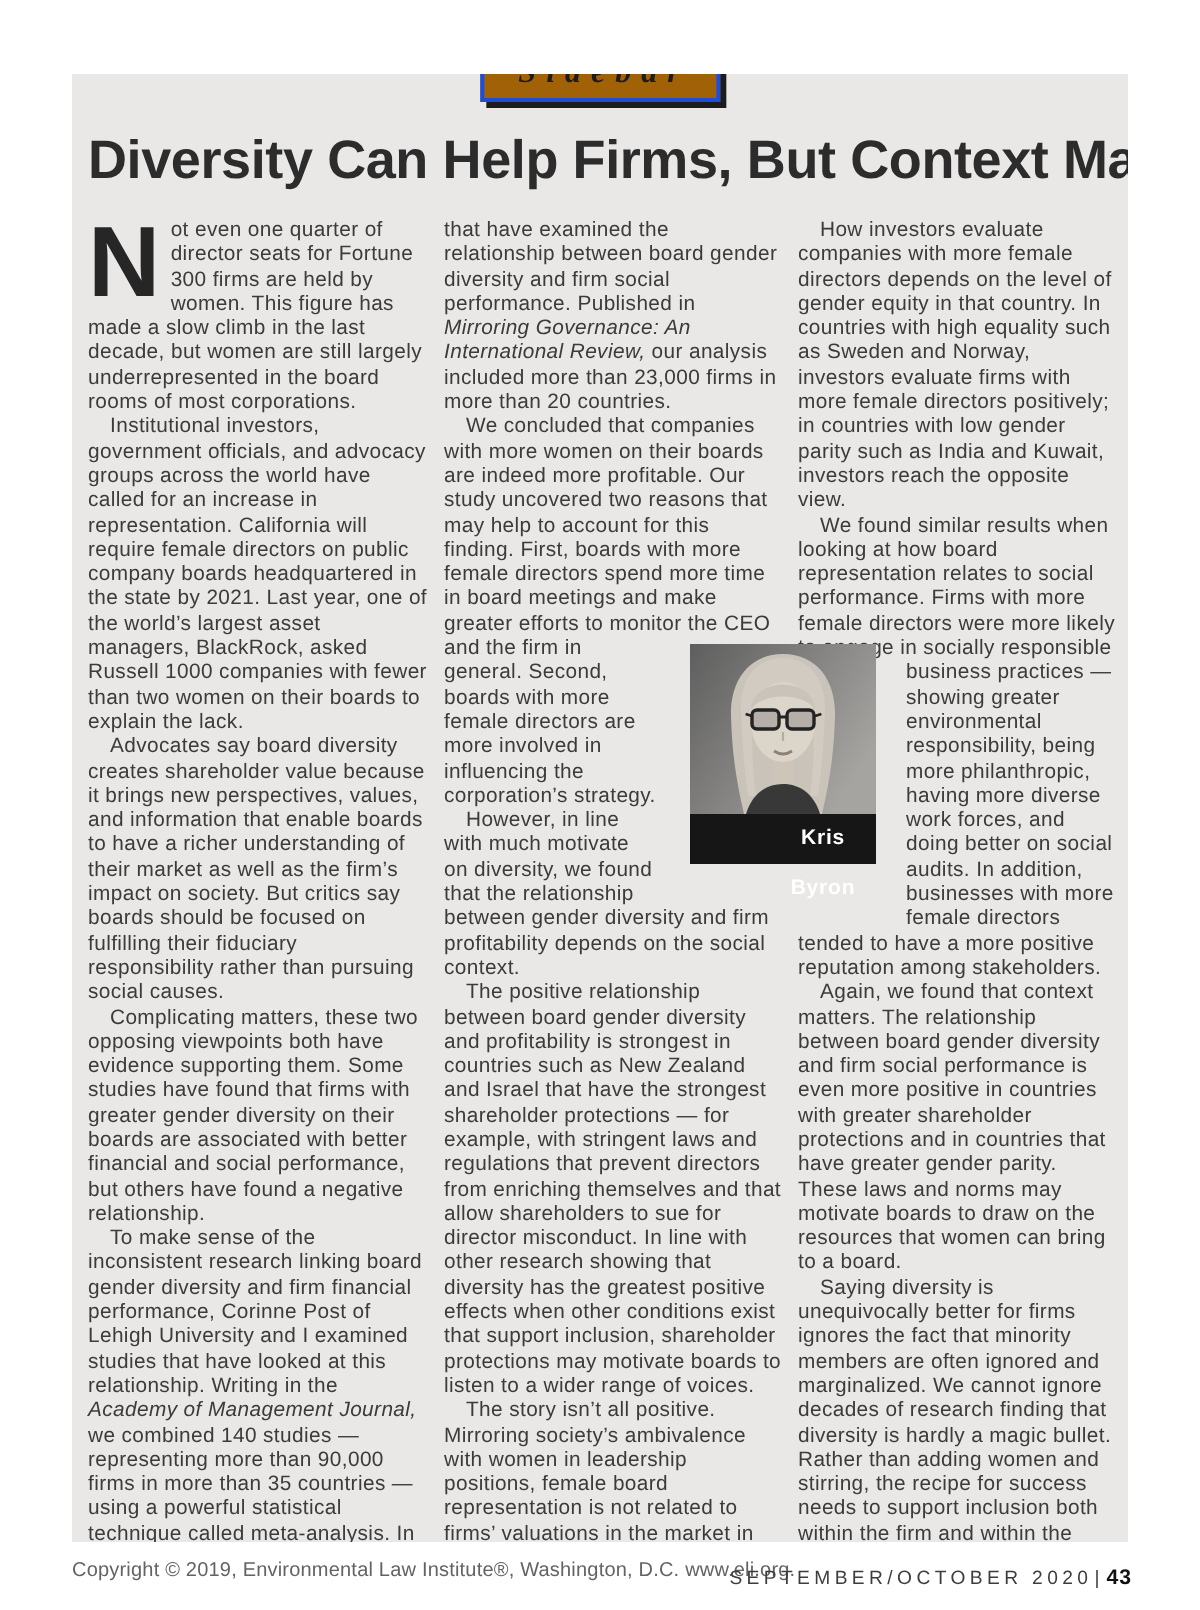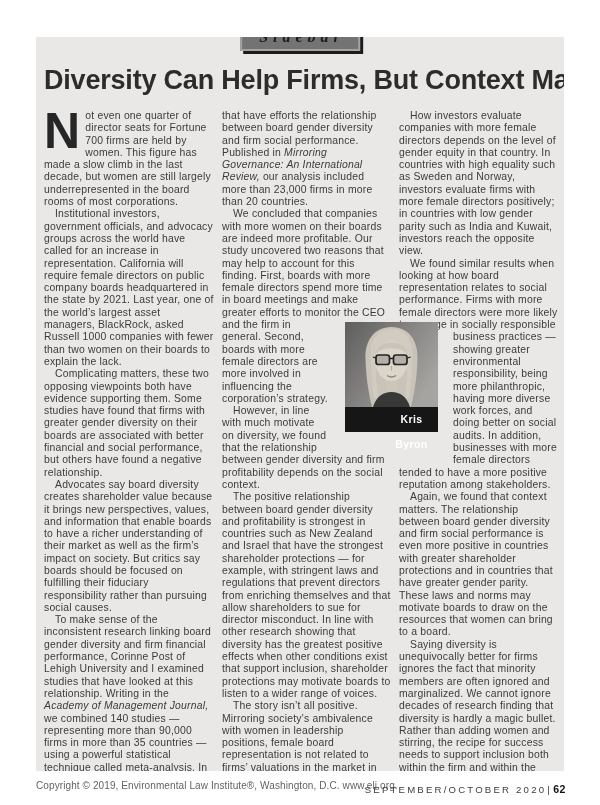--- a/index.html
+++ b/index.html
@@ -1,21 +1,21 @@
 <!DOCTYPE html>
 <html><head>
 <meta charset="utf-8">
 <style>
   html,body{margin:0;padding:0;}
   body{width:600px;height:805px;background:#ffffff;font-family:"Liberation Sans",sans-serif;position:relative;overflow:hidden;}
   .page{position:relative;width:600px;height:805px;background:#ffffff;}
 
   .article{position:absolute;left:36px;top:37px;width:528px;height:734px;background:#e9e8e6;overflow:hidden;}
 
-  .kicker{position:absolute;top:-13px;left:50%;transform:translateX(-50%);background:#737373;border:2px solid #a3a3a3;box-shadow:3px 3px 0 #1c1c1c;padding:2px 13px 3px 17px;font-family:"Liberation Serif",serif;font-style:italic;font-weight:bold;font-size:16px;letter-spacing:5px;color:#1c1c1c;white-space:nowrap;z-index:3;}
+  .kicker{position:absolute;top:-13px;left:50%;transform:translateX(-50%);background:#a16207;border:2px solid #1d4ed8;box-shadow:3px 3px 0 #1c1c1c;padding:2px 13px 3px 17px;font-family:"Liberation Serif",serif;font-style:italic;font-weight:bold;font-size:16px;letter-spacing:5px;color:#1c1c1c;white-space:nowrap;z-index:3;}
 
   .title{margin:28px 8px 14px;text-align:center;font-size:27px;font-weight:bold;color:#2c2c2c;letter-spacing:-0.2px;white-space:nowrap;font-family:"Liberation Sans",sans-serif;}
 
   .cols{display:flex;justify-content:space-between;padding:0 5px 0 8px;}
   .col{font-size:10.4px;line-height:12.3px;color:#3b3b3b;letter-spacing:0.2px;text-align:left;}
   .col1{width:170px;}
   .col2{width:169px;}
   .col3{width:160px;}
   .col p{margin:0;}
   p.ind{text-indent:11px;}
@@ -44,29 +44,29 @@
 
     <div class="kicker">
       <span>Sidebar</span>
     </div>
 
     <h1 class="title">Diversity Can Help Firms, But Context Matters</h1>
 
     <div class="cols">
 
       <div class="col col1">
-        <p><span class="dropcap">N</span><span>ot even one quarter of director seats for Fortune 700 firms are held by women. This figure has made a slow climb in the last decade, but women are still largely underrepresented in the board rooms of most corporations.</span></p>
+        <p><span class="dropcap">N</span><span>ot even one quarter of director seats for Fortune 300 firms are held by women. This figure has made a slow climb in the last decade, but women are still largely underrepresented in the board rooms of most corporations.</span></p>
         <p class="ind"><span>Institutional investors, government officials, and advocacy groups across the world have called for an increase in representation. California will require female directors on public company boards headquartered in the state by 2021. Last year, one of the world’s largest asset managers, BlackRock, asked Russell 1000 companies with fewer than two women on their boards to explain the lack.</span></p>
+        <p class="ind"><span>Advocates say board diversity creates shareholder value because it brings new perspectives, values, and information that enable boards to have a richer understanding of their market as well as the firm’s impact on society. But critics say boards should be focused on fulfilling their fiduciary responsibility rather than pursuing social causes.</span></p>
         <p class="ind"><span>Complicating matters, these two opposing viewpoints both have evidence supporting them. Some studies have found that firms with greater gender diversity on their boards are associated with better financial and social performance, but others have found a negative relationship.</span></p>
-        <p class="ind"><span>Advocates say board diversity creates shareholder value because it brings new perspectives, values, and information that enable boards to have a richer understanding of their market as well as the firm’s impact on society. But critics say boards should be focused on fulfilling their fiduciary responsibility rather than pursuing social causes.</span></p>
         <p class="ind"><span>To make sense of the inconsistent research linking board gender diversity and firm financial performance, Corinne Post of Lehigh University and I examined studies that have looked at this relationship. Writing in the </span><em>Academy of Management Journal,</em><span> we combined 140 studies — representing more than 90,000 firms in more than 35 countries — using a powerful statistical technique called meta-analysis. In a separate meta-analysis, we combined all of the relevant studies</span></p>
       </div>
 
       <div class="col col2">
-        <p><span>that have efforts the relationship between board gender diversity and firm social performance. Published in </span><em>Mirroring Governance: An International Review,</em><span> our analysis included more than 23,000 firms in more than 20 countries.</span></p>
+        <p><span>that have examined the relationship between board gender diversity and firm social performance. Published in </span><em>Mirroring Governance: An International Review,</em><span> our analysis included more than 23,000 firms in more than 20 countries.</span></p>
         <p class="ind"><span>We concluded that companies with more women on their boards are indeed more profitable. Our study uncovered two reasons that may help to account for this finding. First, boards with more female directors spend more time in board meetings and make greater efforts to monitor the CEO and the firm in </span><span class="spacer-r"></span><span>general. Second, boards with more female directors are more involved in influencing the corporation’s strategy.</span></p>
         <p class="ind"><span>However, in line with much motivate on diversity, we found that the relationship between gender diversity and firm profitability depends on the social context.</span></p>
         <p class="ind"><span>The positive relationship between board gender diversity and profitability is strongest in countries such as New Zealand and Israel that have the strongest shareholder protections — for example, with stringent laws and regulations that prevent directors from enriching themselves and that allow shareholders to sue for director misconduct. In line with other research showing that diversity has the greatest positive effects when other conditions exist that support inclusion, shareholder protections may motivate boards to listen to a wider range of voices.</span></p>
         <p class="ind"><span>The story isn’t all positive. Mirroring society’s ambivalence with women in leadership positions, female board representation is not related to firms’ valuations in the market in general. Rather we found that this relationship again depends on the social context.</span></p>
       </div>
 
       <div class="col col3">
         <p class="ind"><span>How investors evaluate companies with more female directors depends on the level of gender equity in that country. In countries with high equality such as Sweden and Norway, investors evaluate firms with more female directors positively; in countries with low gender parity such as India and Kuwait, investors reach the opposite view.</span></p>
         <p class="ind"><span>We found similar results when looking at how board representation relates to social performance. Firms with more female directors were more likely to engage in socially responsible business </span><span class="spacer-l"></span><span>practices — showing greater environmental responsibility, being more philanthropic, having more diverse work forces, and doing better on social audits. In addition, businesses with more female directors tended to have a more positive reputation among stakeholders.</span></p>
         <p class="ind"><span>Again, we found that context matters. The relationship between board gender diversity and firm social performance is even more positive in countries with greater shareholder protections and in countries that have greater gender parity. These laws and norms may motivate boards to draw on the resources that women can bring to a board.</span></p>
@@ -102,16 +102,16 @@
       <div class="photo-caption">Kris Byron</div>
     </div>
 
   </div>
 
   <div class="footer-left">
     <div>Copyright © 2019, Environmental Law Institute®, Washington, D.C. www.eli.org.</div>
   </div>
 
   <div class="footer-right">
-    <span>SEPTEMBER/OCTOBER 2020</span><span class="sep">|</span><b>62</b>
+    <span>SEPTEMBER/OCTOBER 2020</span><span class="sep">|</span><b>43</b>
   </div>
 
 </div>
 
 </body></html>

